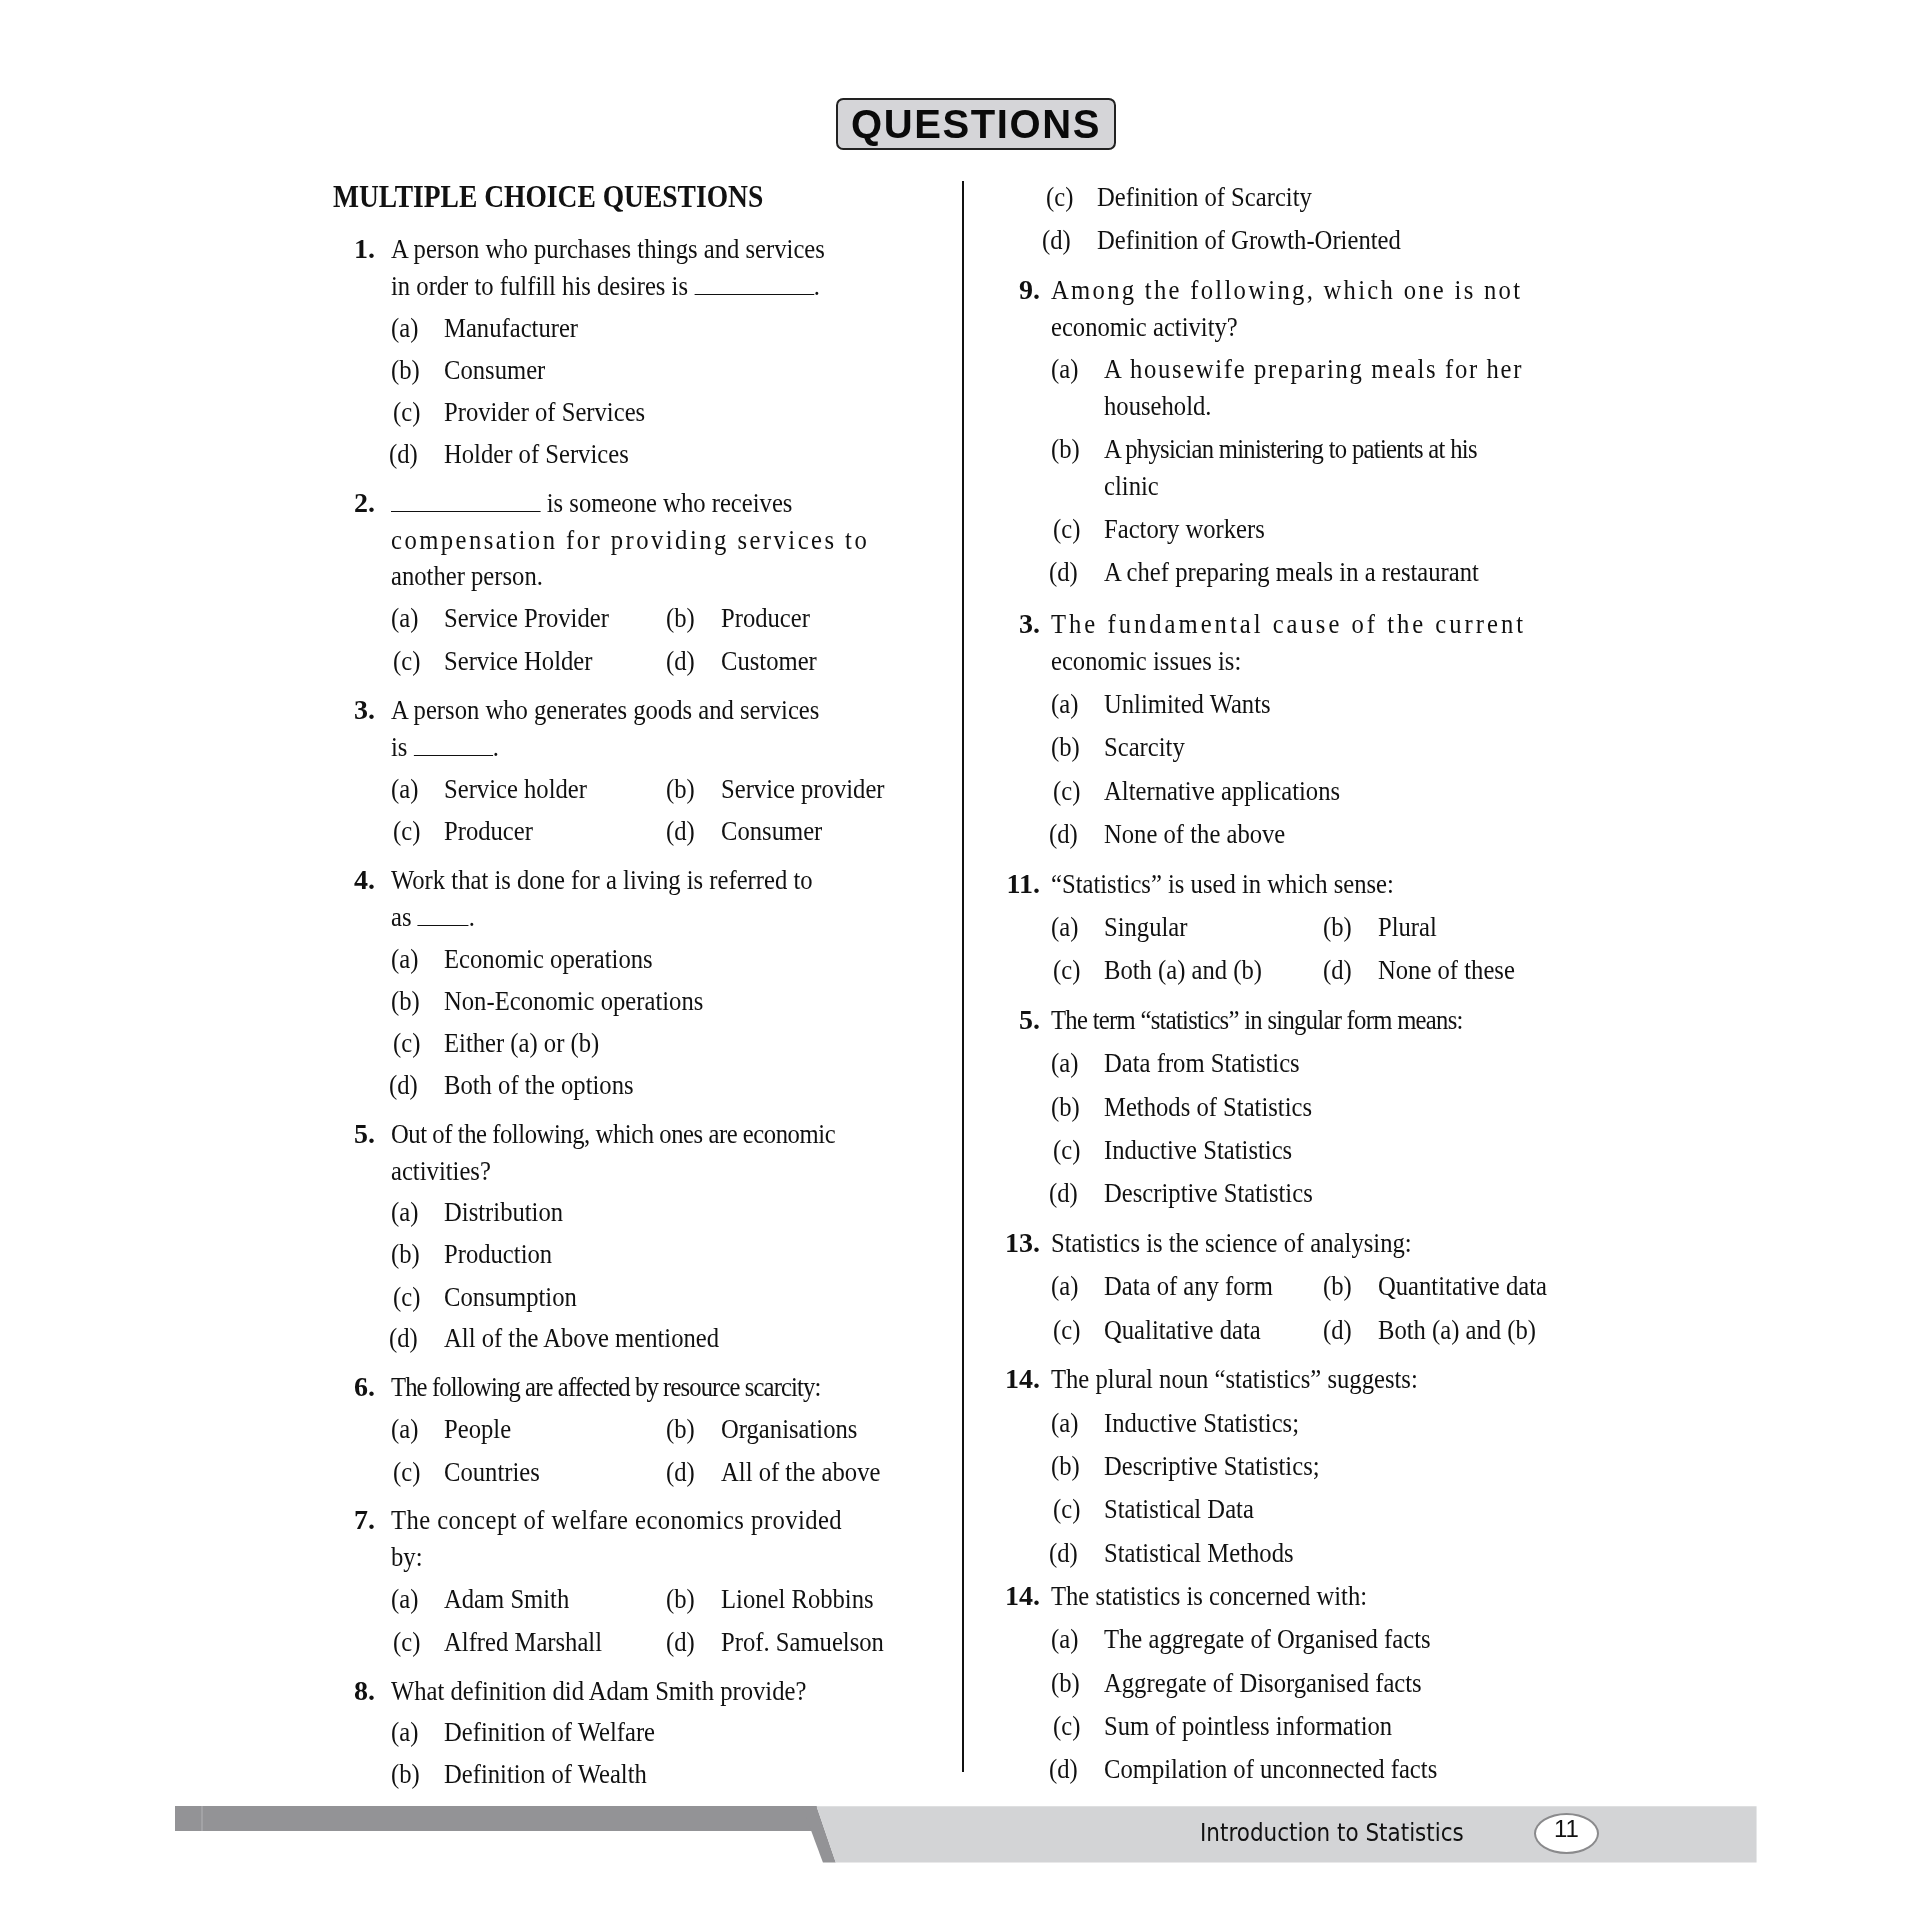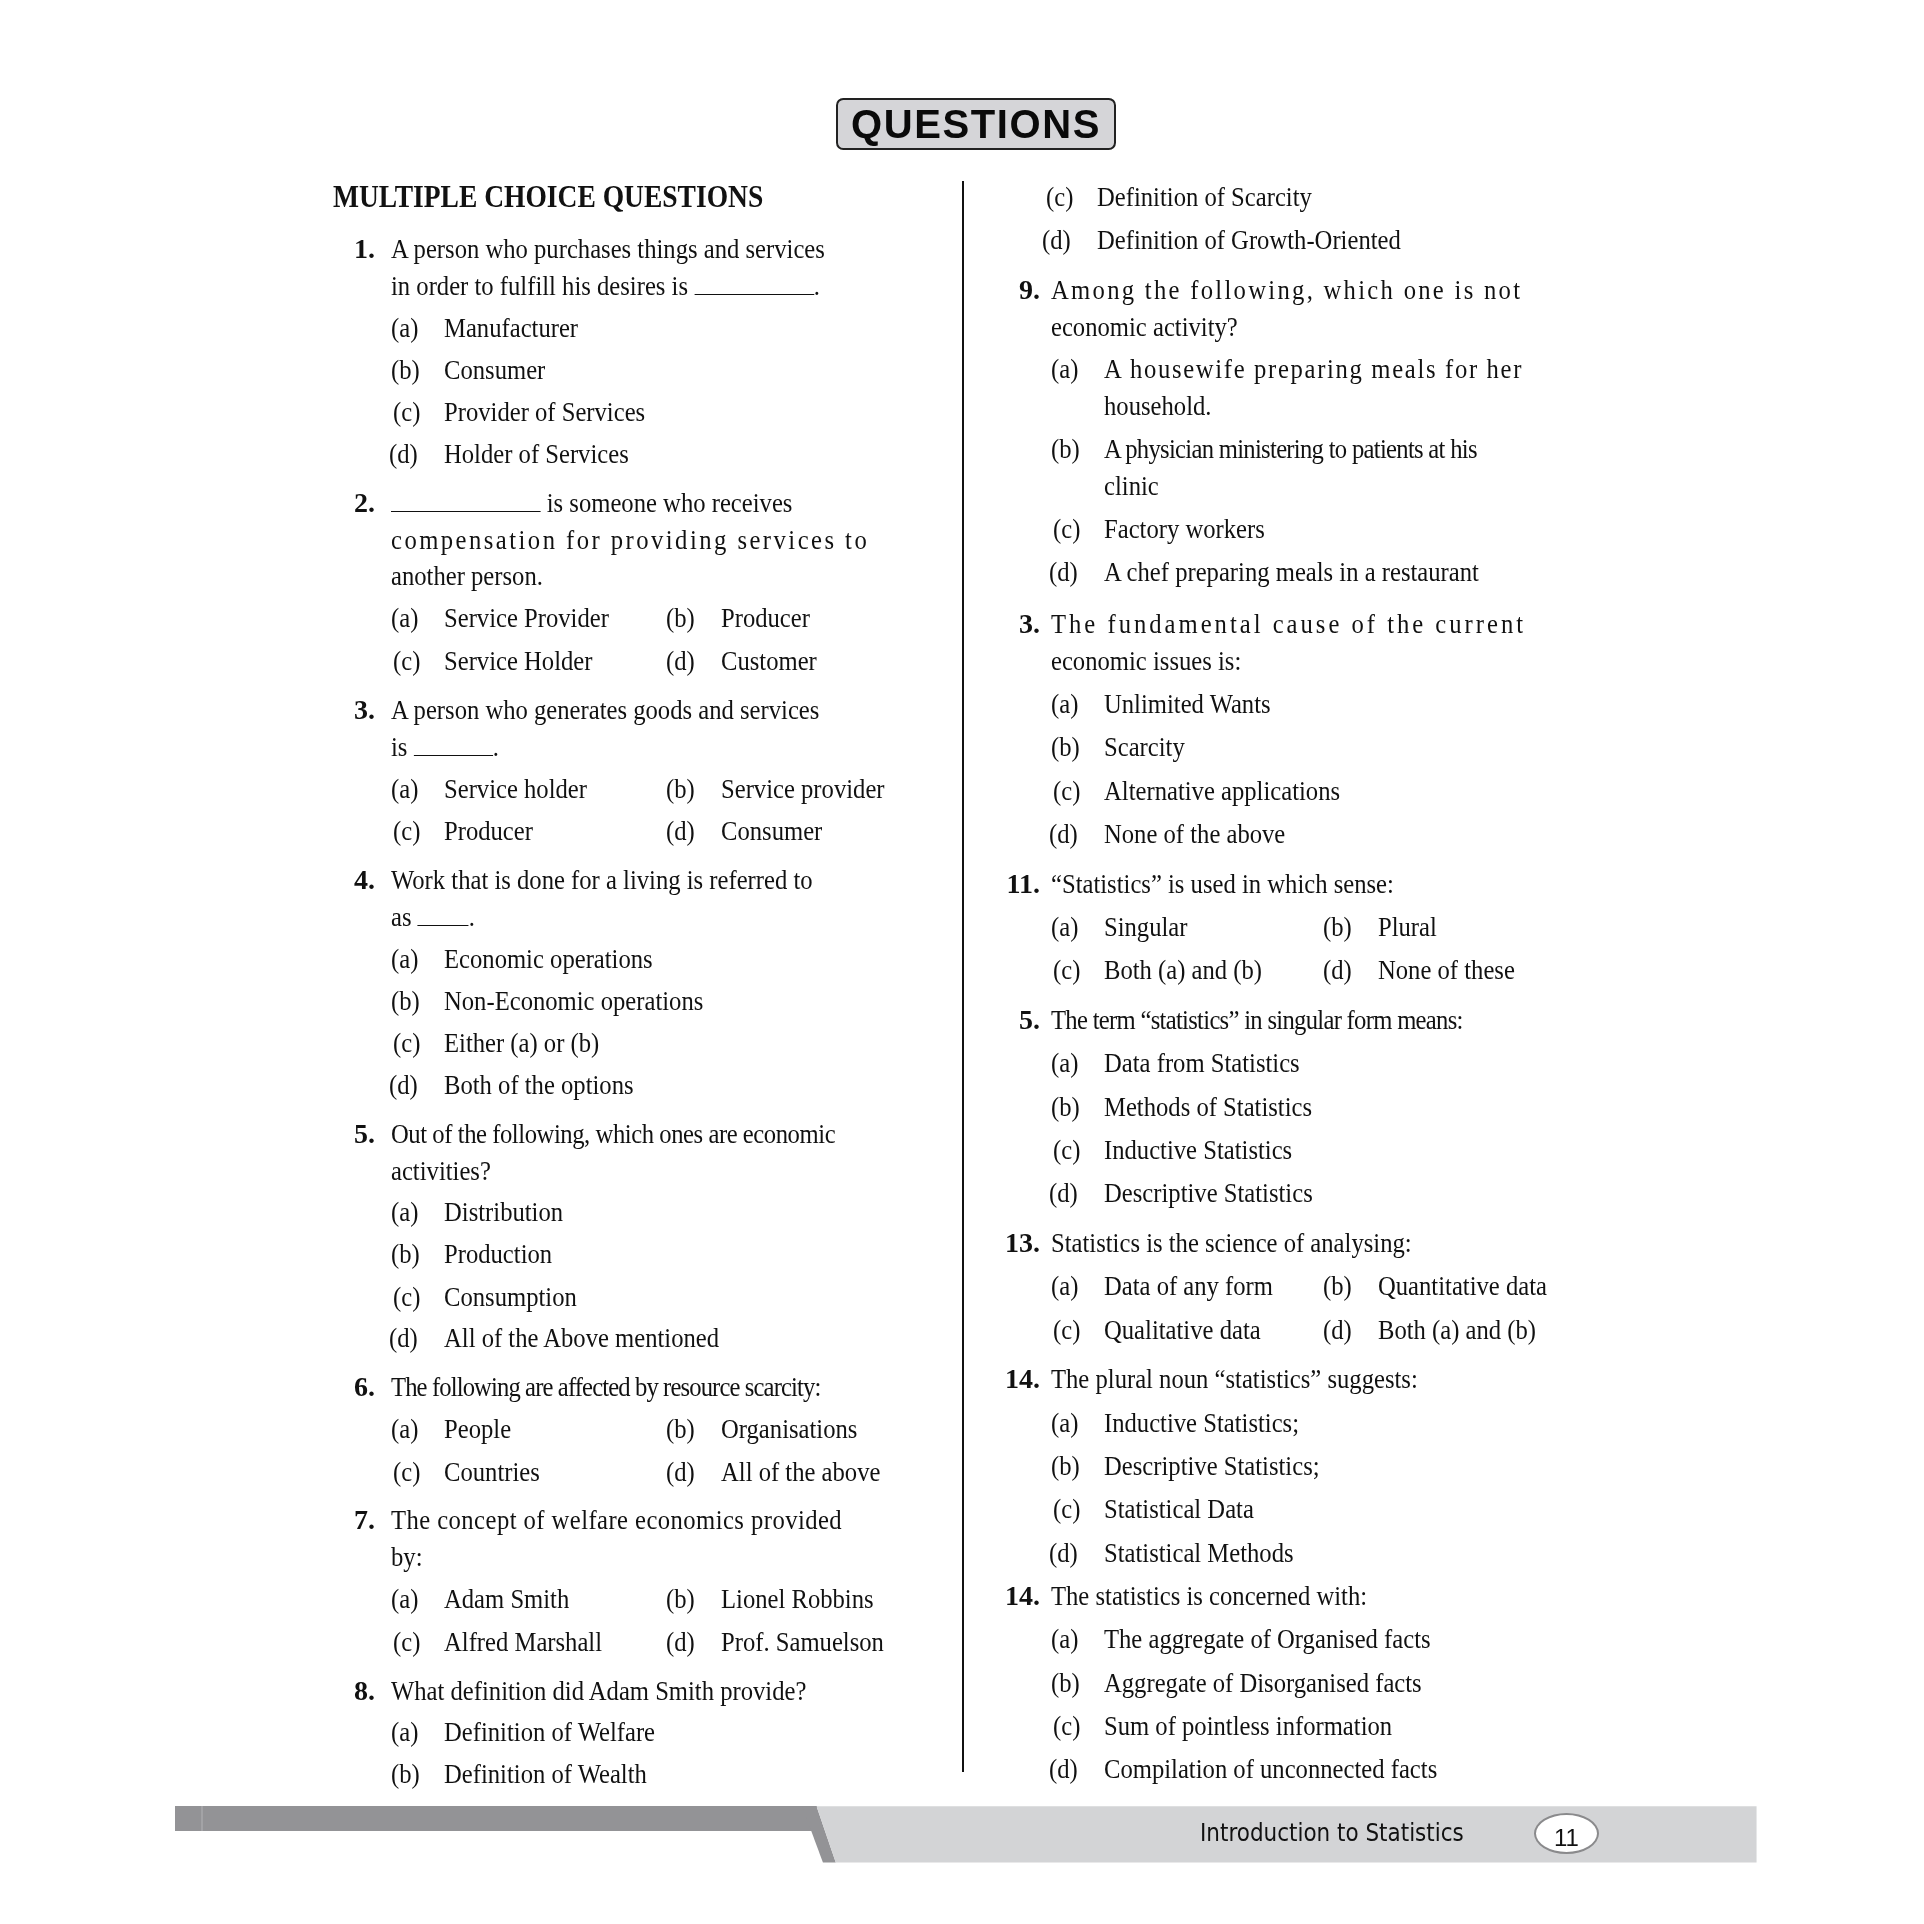--- a/index.html
+++ b/index.html
@@ -128,21 +128,21 @@
     .page-num {
       position: absolute;
       left: 1534px;
       top: 1813px;
       width: 61px;
       height: 37px;
       background: #ffffff;
       border: 2.4px solid #8a8a8c;
       border-radius: 50%;
       display: flex;
-      align-items: flex-end;
+      align-items: flex-start;
       justify-content: center;
       font-family: "Liberation Sans", "DejaVu Sans", sans-serif;
       font-size: 24px;
       color: #111111;
     }
   </style>
 </head>
 <body>
 
 <div class="exercise-box">

